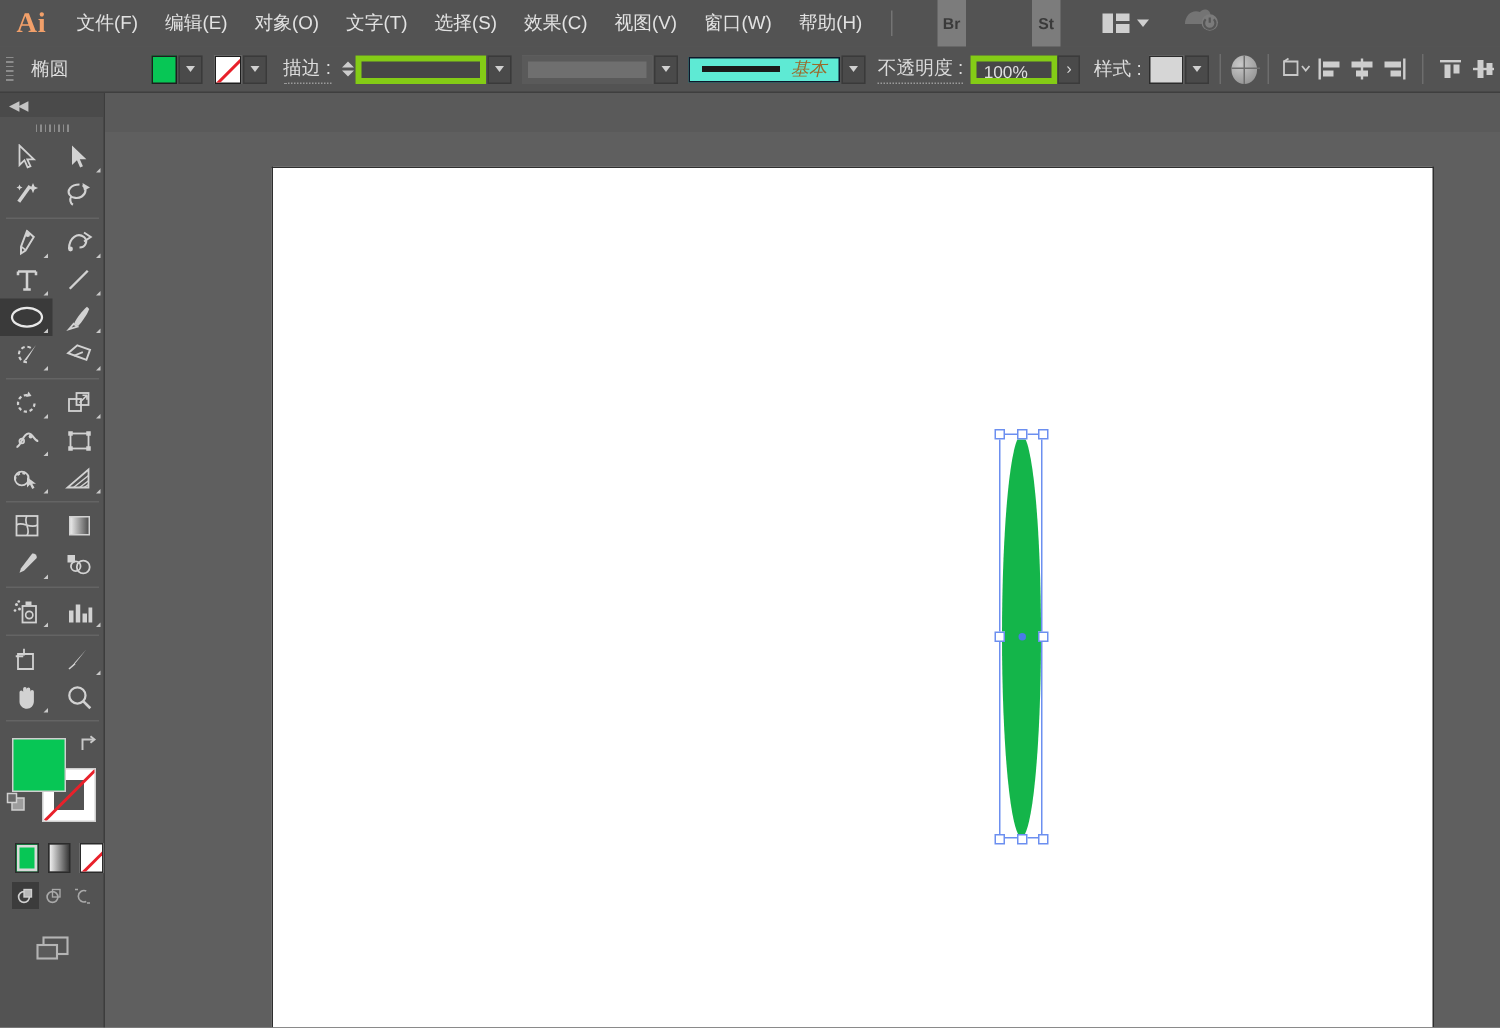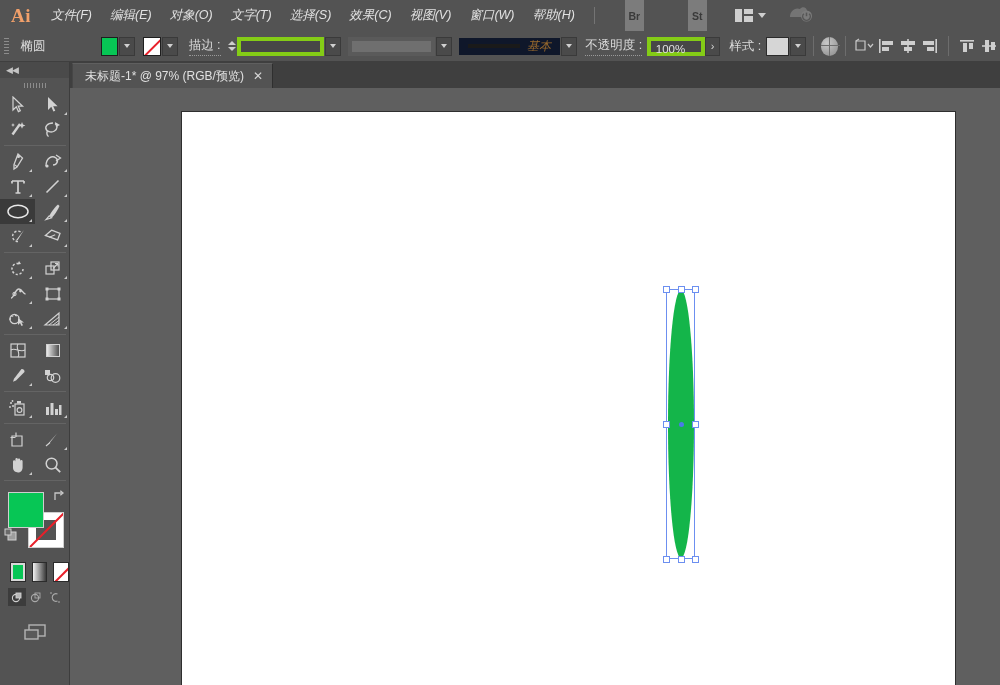--- a/index.html
+++ b/index.html
@@ -18,21 +18,21 @@
     background: #535353;
     display: flex; align-items: center;
   }
   .ai-logo {
     width: 42px; height: 31px; display: flex; align-items: center; justify-content: center;
     color: #f2a06a; font-size: 19px; font-weight: bold; letter-spacing: .5px;
     font-family: "Liberation Serif", "DejaVu Serif", serif;
   }
   .menu-item {
     padding: 0 9px; height: 31px; line-height: 31px;
-    color: #e2e2e2; font-size: 12.5px; white-space: nowrap; cursor: default; font-style: italic;
+    color: #e2e2e2; font-size: 12.5px; white-space: nowrap; cursor: default;
   }
   .menu-sep {
     width: 1px; height: 17px; background: #747474; margin: 0 8px 0 10px;
   }
   .app-chip {
     width: 19px; height: 35px; margin: 0 22px;
     background: #7c7c7c; border-radius: 2px;
     color: #3a3a3a; font-size: 10.5px; font-weight: bold;
     display: flex; align-items: center; justify-content: center;
   }
@@ -79,21 +79,21 @@
   }
   .stepper .up{width:0;height:0;border-left:4px solid transparent;border-right:4px solid transparent;border-bottom:4px solid #cdcdcd;}
   .stepper .dn{width:0;height:0;border-left:4px solid transparent;border-right:4px solid transparent;border-top:4px solid #cdcdcd;}
   .field {
     height:19px;background:#474747;border:4px solid #84cc16;color:#e0e0e0;
     font-size:11.5px;line-height:17px;padding:0 5px;cursor:text;
   }
   .field-wide { width:93px; }
   .field-gray { background:#6f6f6f;border-color:#5a5a5a;width:93px; }
   .profile-box {
-    width:110px;height:17px;background:#0f172a;border:1px solid #0f172a;
+    width:110px;height:17px;background:#5eead4;border:1px solid #0f172a;
     display:flex;align-items:center;justify-content:center;gap:7px;cursor:pointer;
   }
   .profile-line { width:52px;height:4px;background:#1a1a1a; }
   .profile-txt { color:#9a6a2c; font-size:12px; }
   .opac-field { width:62px; }
   .opac-arrow {
     width:16px;height:19px;background:#4a4a4a;border:1px solid #3b3b3b;
     display:flex;align-items:center;justify-content:center;color:#d8d8d8;font-size:11px;cursor:pointer;
   }
   .style-sw { width:25px;height:19px;background:#d6d6d6;border:1px solid #2b2b2b;cursor:pointer; }
@@ -334,26 +334,20 @@
     </span>
     <span class="icon-btn">
       <svg width="18" height="16" viewBox="0 0 18 16">
         <rect x="2" y="7.2" width="14" height="1.6" fill="#cecece"></rect>
         <rect x="5" y="2" width="4" height="12" fill="#cecece"></rect>
         <rect x="11" y="4" width="4" height="8" fill="#cecece"></rect>
       </svg>
     </span>
   </div>
 
-  <div class="tabbar">
-    <div class="doc-tab">
-      <span class="doc-tab-title">未标题-1* @ 97% (RGB/预览)</span>
-      <span class="tab-close">✕</span>
-    </div>
-  </div>
 
   <div class="toolpanel">
     <div class="tp-header">
       <span class="collapse-arrows">◀◀</span>
     </div>
     <div class="tp-grip">
         <i class="grip-h"></i>
       </div>
 
     <div class="tool-grid">

